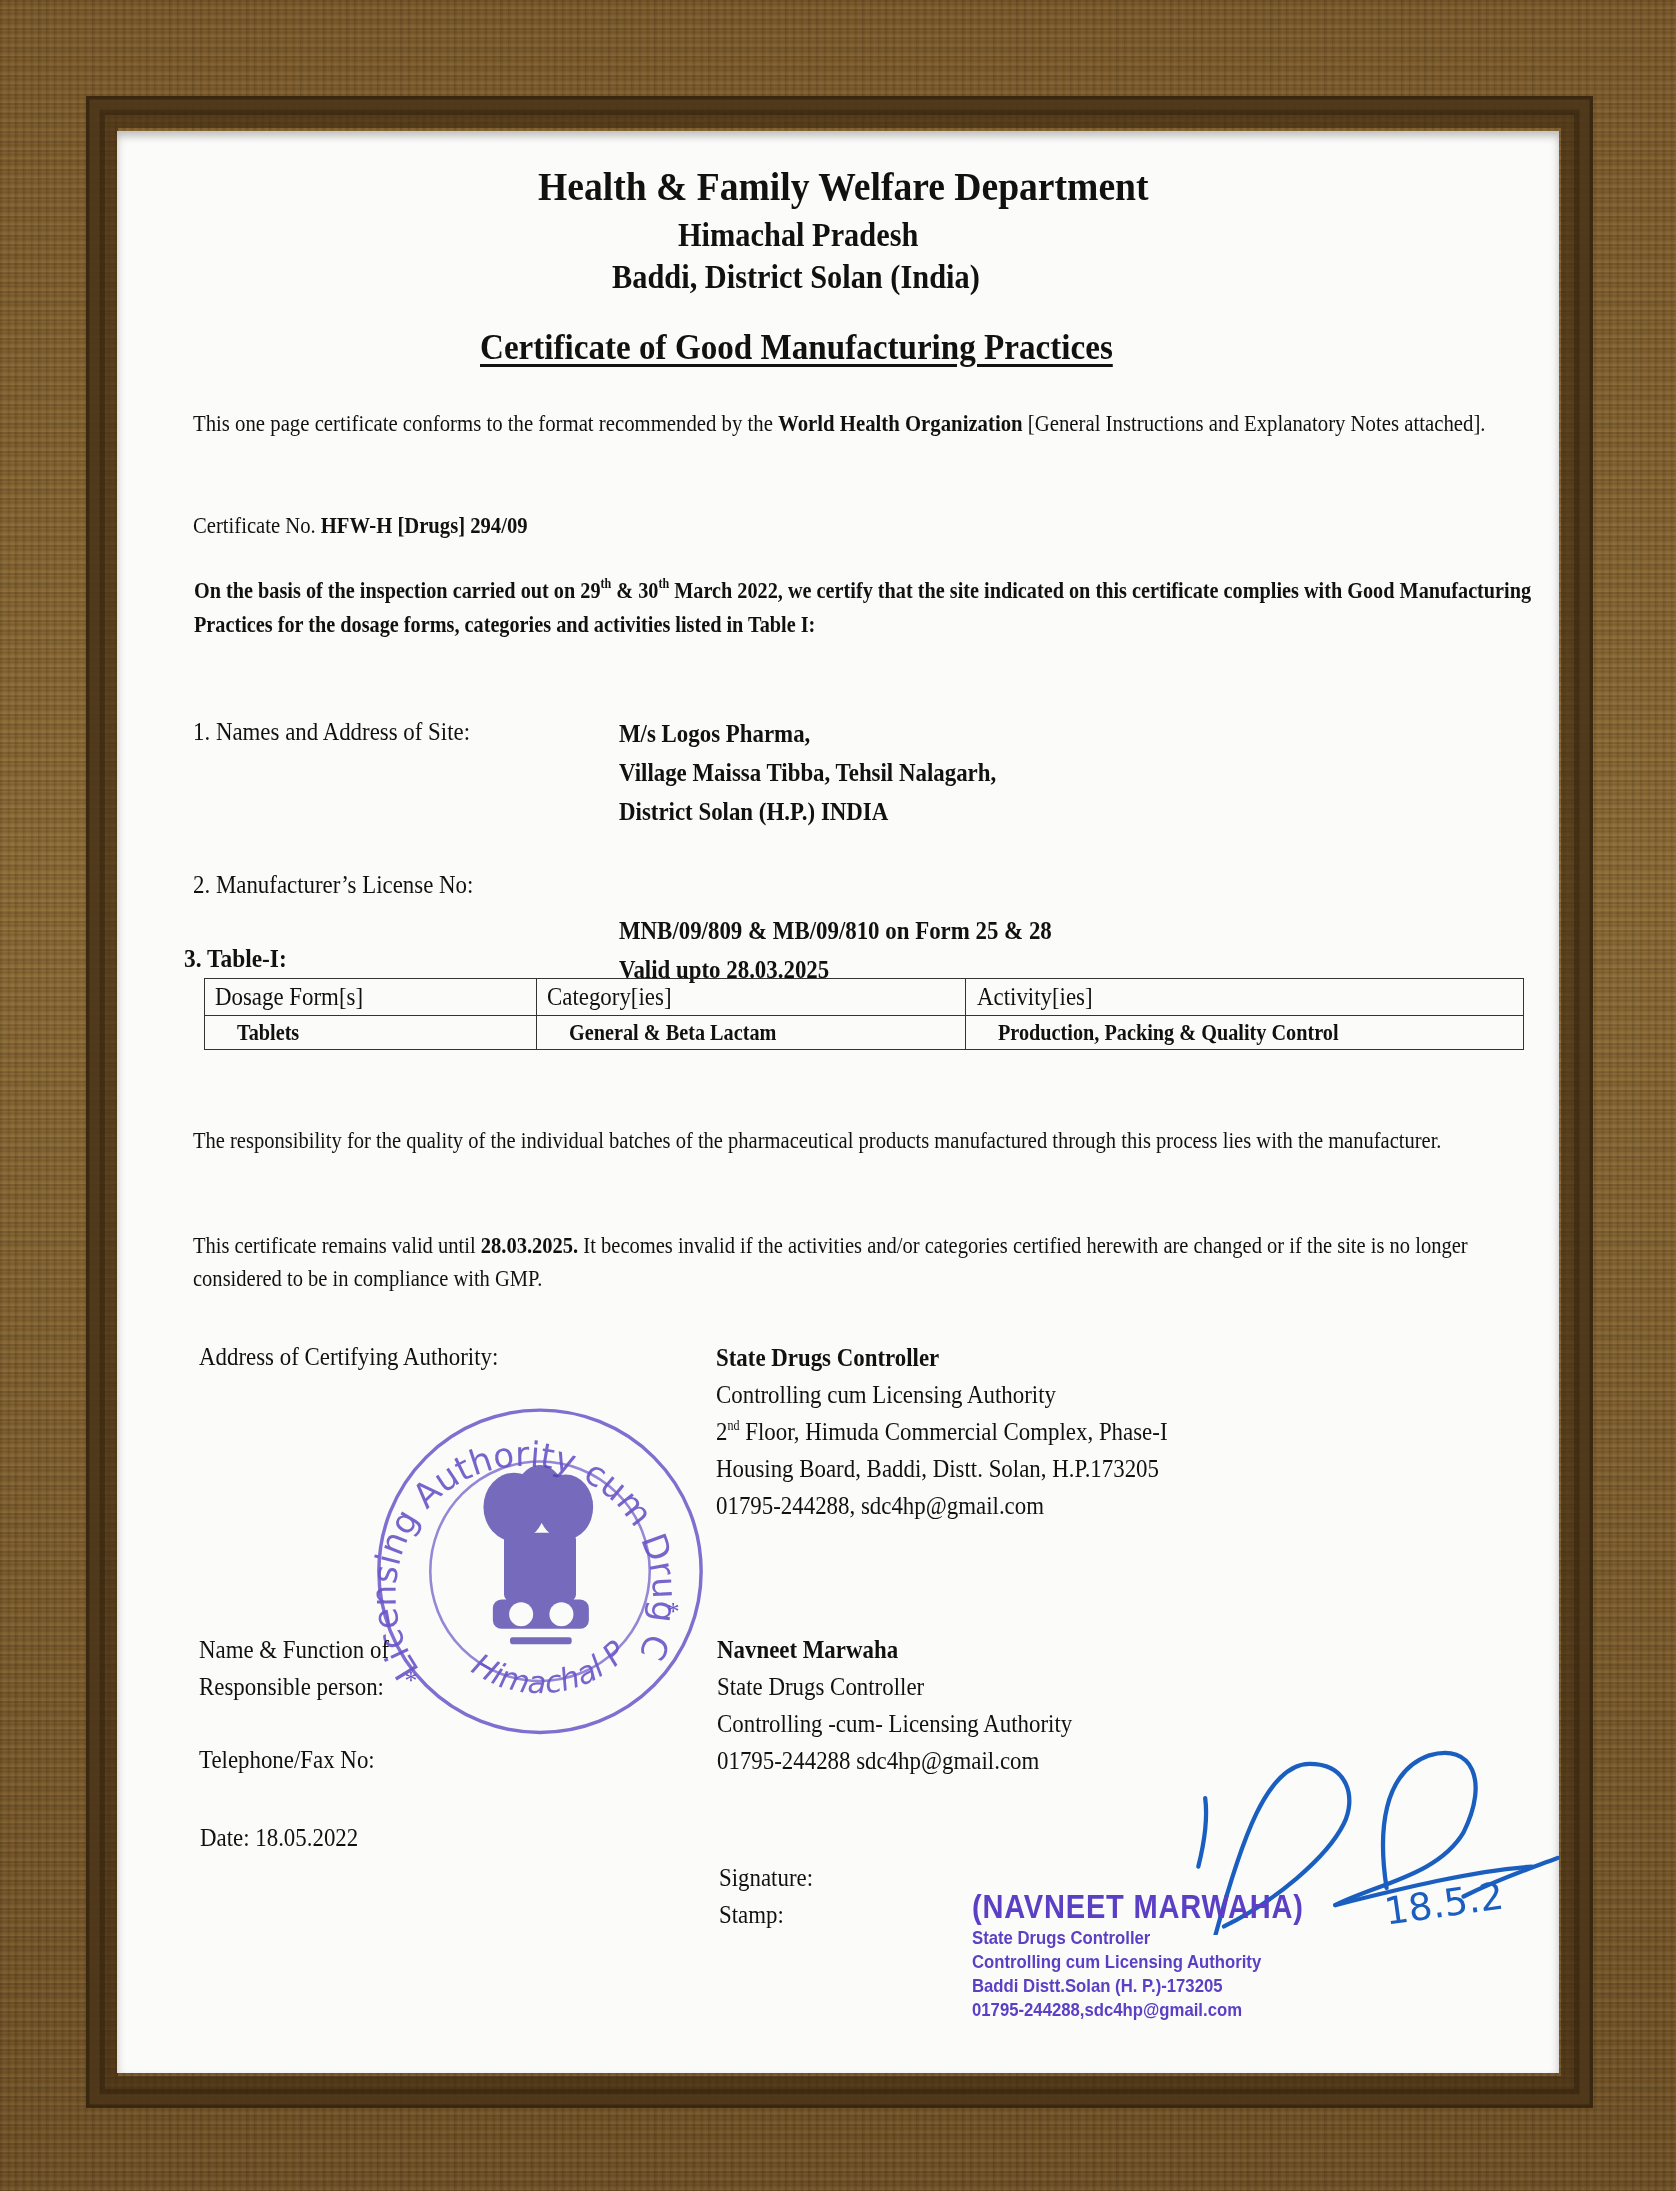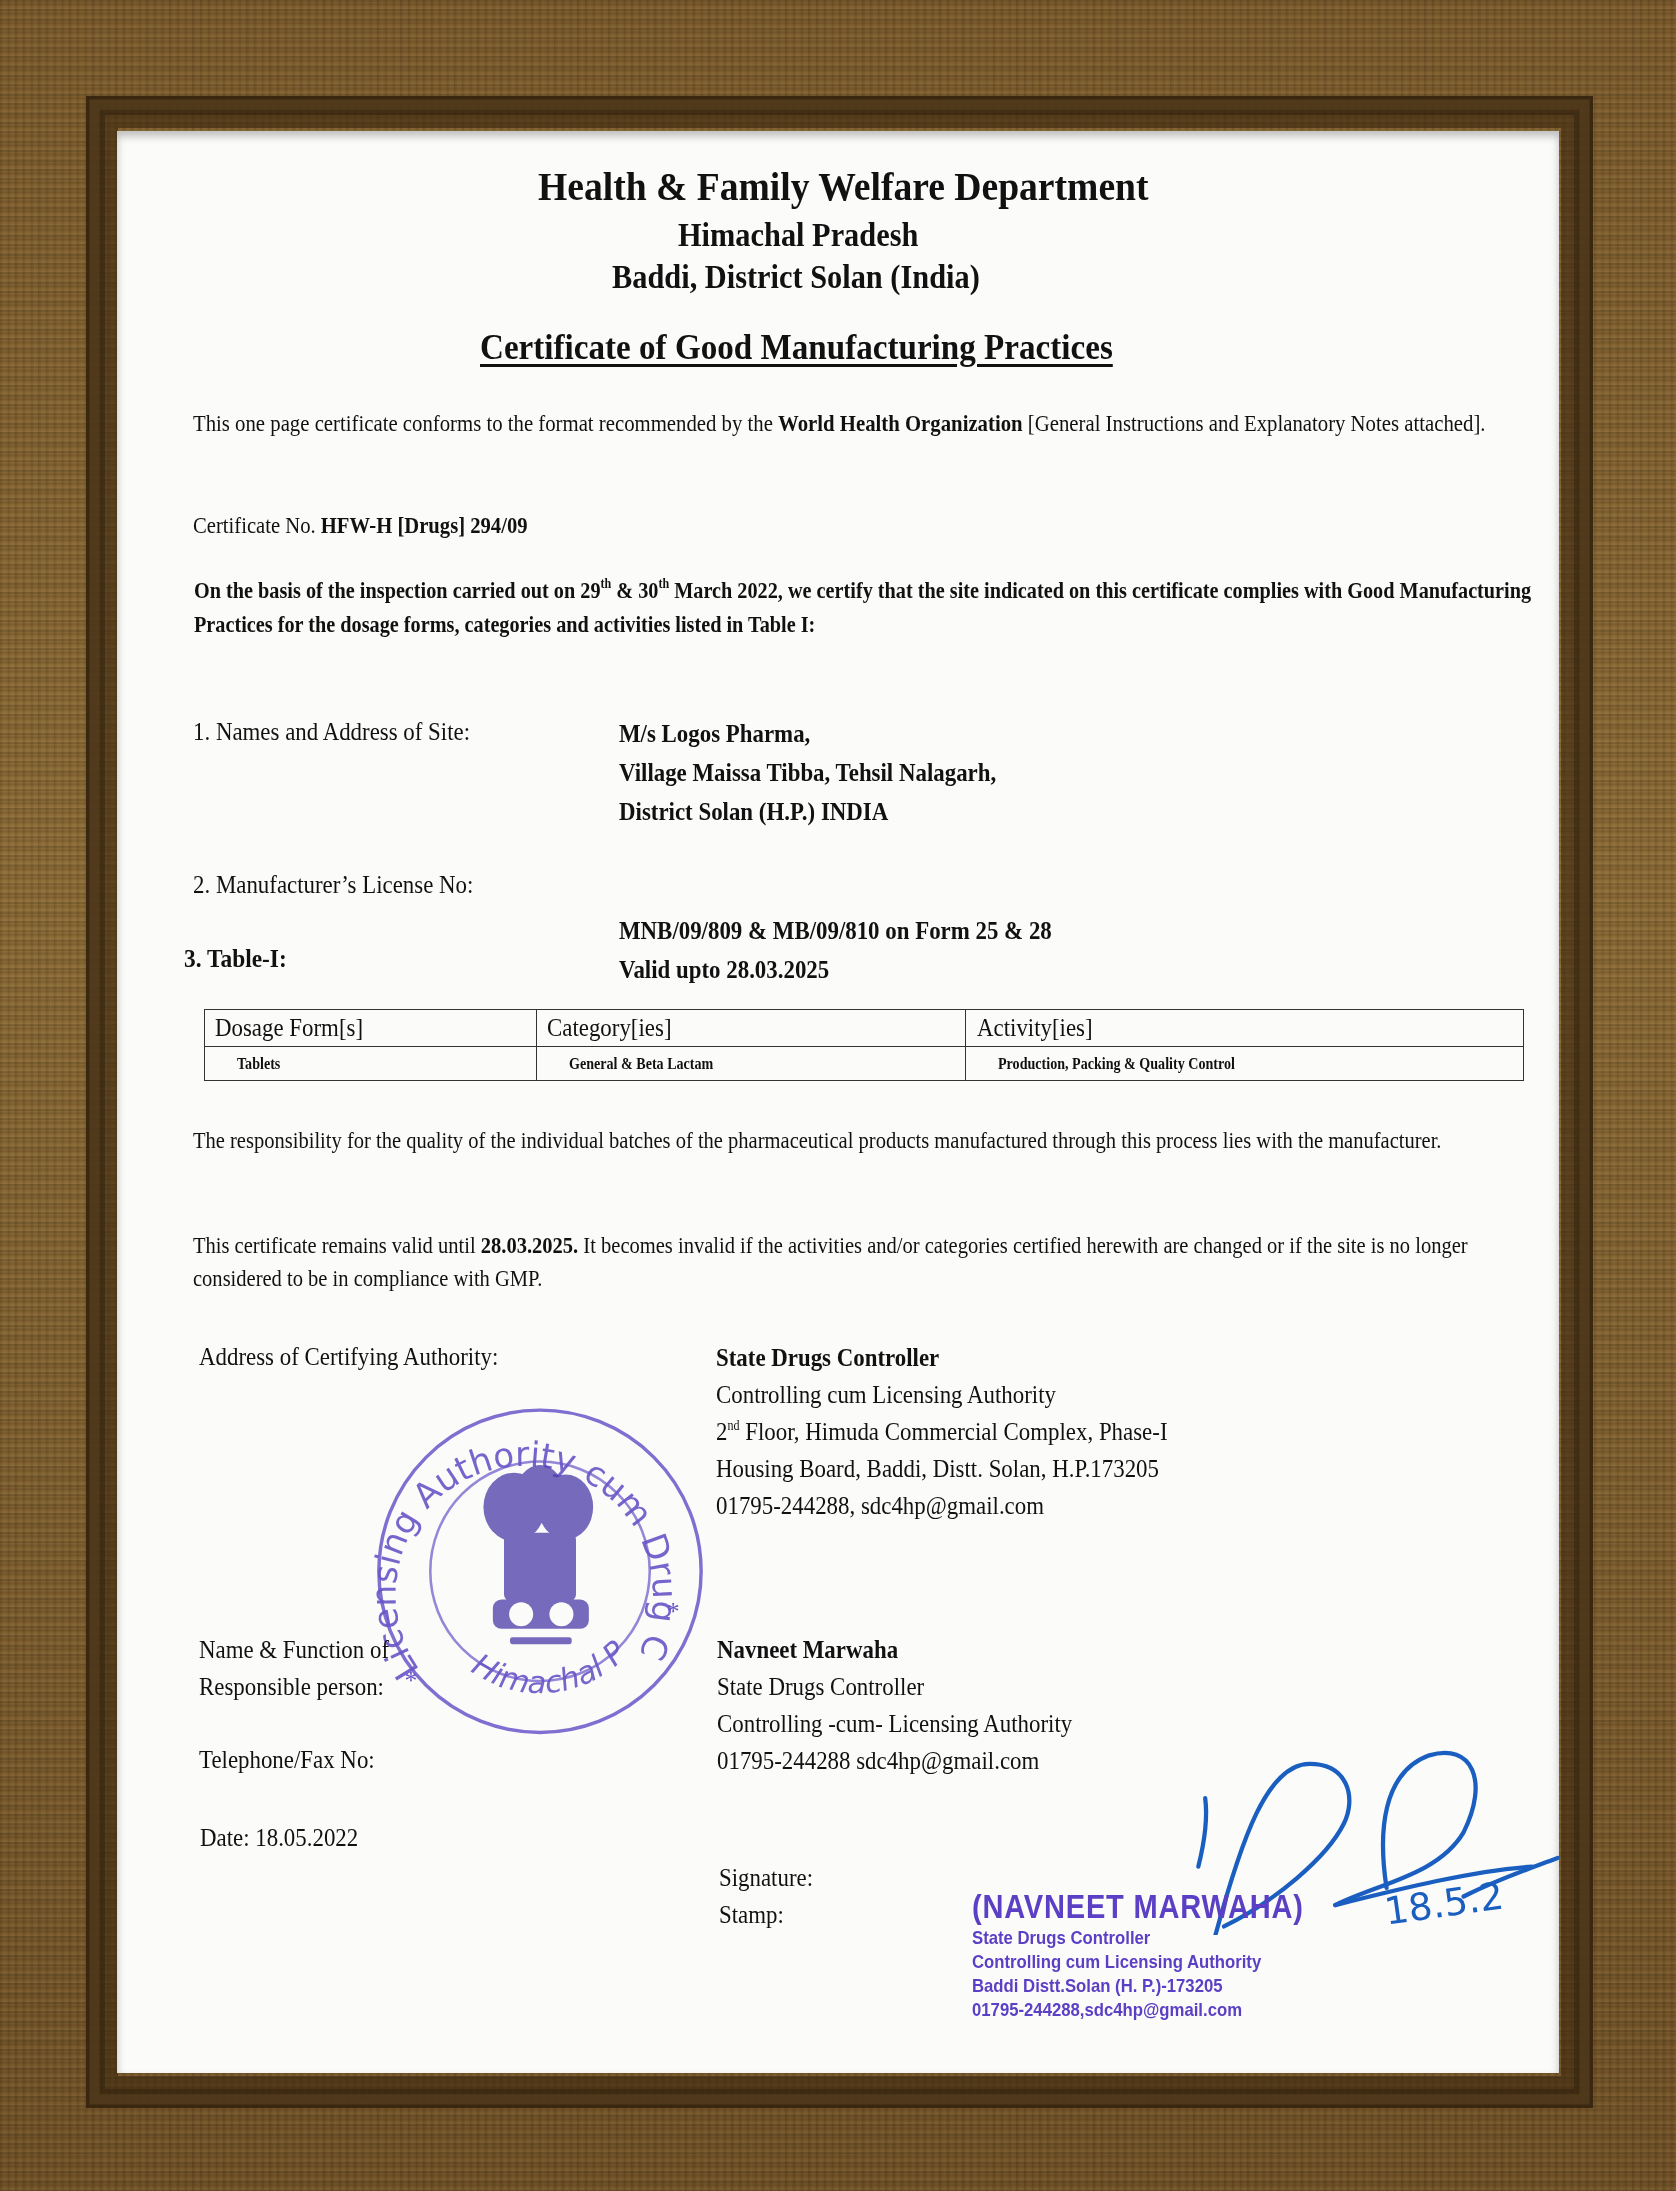--- a/index.html
+++ b/index.html
@@ -38,25 +38,25 @@
   .certno { left: 193px; top: 512px; font-size: 24px; }
   .p2 { left: 194px; top: 574px; width: 1567px; white-space: normal; font-weight: bold; font-size: 23px; line-height: 34px; transform: scaleX(0.88); transform-origin: left; }
   sup { font-size: 13.7px; vertical-align: 10.3px; line-height: 0; }
 
   .lbl { font-size: 26px; transform: scaleX(0.88); transform-origin: left; }
   .val { font-size: 26px; font-weight: bold; line-height: 39px; transform: scaleX(0.88); transform-origin: left; }
 
   .table-label { left: 184px; top: 944px; font-size: 26px; font-weight: bold; transform: scaleX(0.9); transform-origin: left; }
   table.t1 {
     position: absolute; left: 204px; top: 978px; width: 1320px;
-    border-collapse: collapse; font-size: 24px; margin-top: 31px;
+    border-collapse: collapse; font-size: 24px;
   }
   table.t1 td { border: 1.7px solid #333; padding: 0 10.3px; height: 34px; vertical-align: middle; }
   table.t1 tr.hdr td { height: 36px; font-size: 26px; }
-  table.t1 tr.row td { height: 33px; font-weight: bold; font-size: 16px; padding-left: 32px; }
+  table.t1 tr.row td { height: 33px; font-weight: bold; font-size: 23px; padding-left: 32px; }
   .cell-inner { display: inline-block; transform: scaleX(0.88); transform-origin: left; white-space: nowrap; }
 
   .auth-stamp { position: absolute; left: 360px; top: 1387px; width: 360px; height: 360px; }
   .sig { position: absolute; left: 1181px; top: 1704px; width: 394px; height: 231px; }
   .purple-stamp { left: 972px; top: 1888px; color: #5b3fc4; font-family: Liberation Sans, sans-serif; }
   .ps1 { font-size: 33px; font-weight: bold; letter-spacing: 0.9px; transform: scaleX(0.88); transform-origin: left; display: block; }
   .ps2 { font-size: 19px; font-weight: bold; display: block; line-height: 24px; transform: scaleX(0.88); transform-origin: left; }
 </style>
 </head>
 <body>

